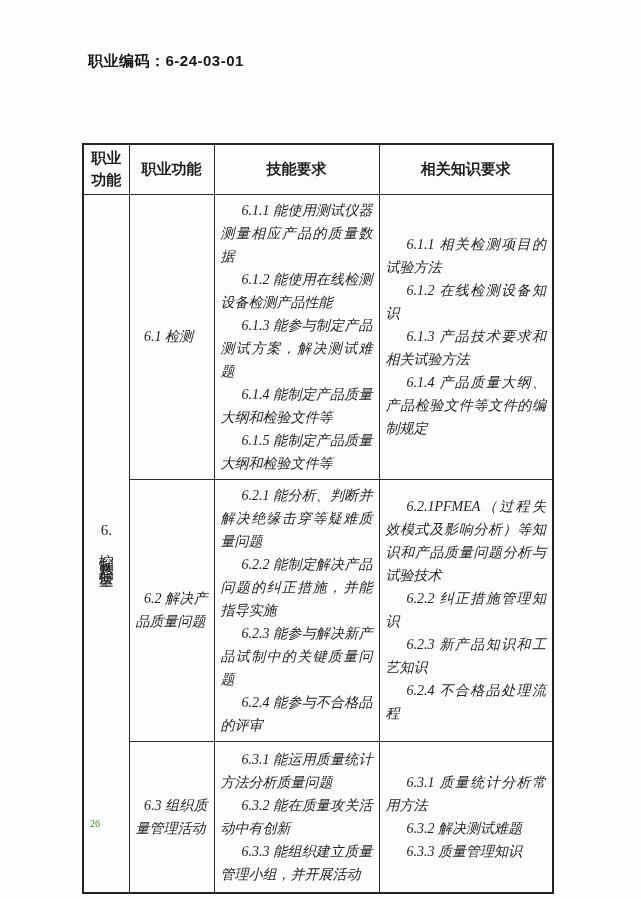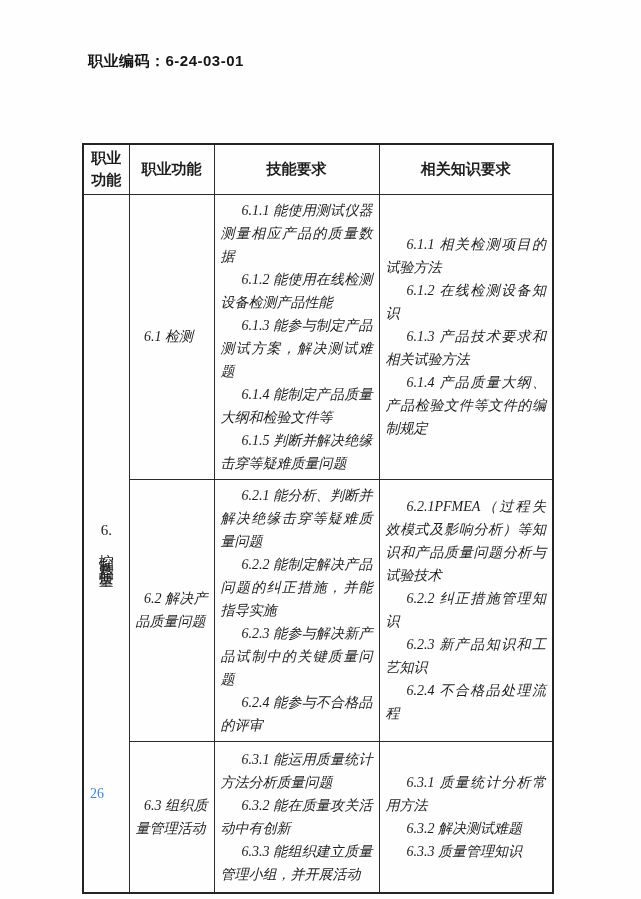--- a/index.html
+++ b/index.html
@@ -56,22 +56,22 @@
   .func-num{font-size:15px;line-height:20px;}
   .func-vert{
     writing-mode:vertical-rl;
     text-orientation:upright;
     font-size:15px;
     letter-spacing:4px;
     line-height:1.2;
   }
 
   .page-number{
-    position:absolute;left:90px;top:786px;
-    font-size:14px;color:#3b82f6;
+    position:absolute;left:90px;top:818px;
+    font-size:10px;color:#4d7c0f;
   }
 </style>
 </head>
 <body>
 
 <div class="page">
 
   <div class="doc-code">职业编码：6-24-03-01</div>
 
 
@@ -99,21 +99,21 @@
           </div>
         </td>
         <td class="work">
           <p>6.1 检测</p>
         </td>
         <td class="skills">
           <p>6.1.1 能使用测试仪器测量相应产品的质量数据</p>
           <p>6.1.2 能使用在线检测设备检测产品性能</p>
           <p>6.1.3 能参与制定产品测试方案，解决测试难题</p>
           <p>6.1.4 能制定产品质量大纲和检验文件等</p>
-          <p>6.1.5 判断并解决绝缘击穿等疑难质量问题</p>
+          <p>6.1.5 能制定产品质量大纲和检验文件等</p>
         </td>
         <td>
           <p>6.1.1 相关检测项目的试验方法</p>
           <p>6.1.2 在线检测设备知识</p>
           <p>6.1.3 产品技术要求和相关试验方法</p>
           <p>6.1.4 产品质量大纲、产品检验文件等文件的编制规定</p>
         </td>
       </tr>
       <tr>
         <td class="work">

